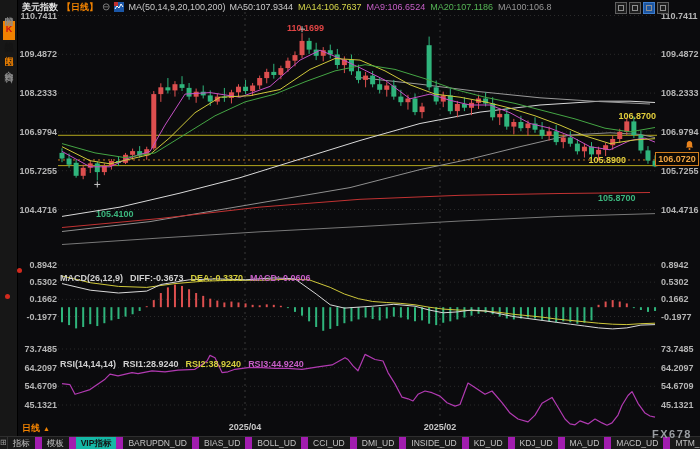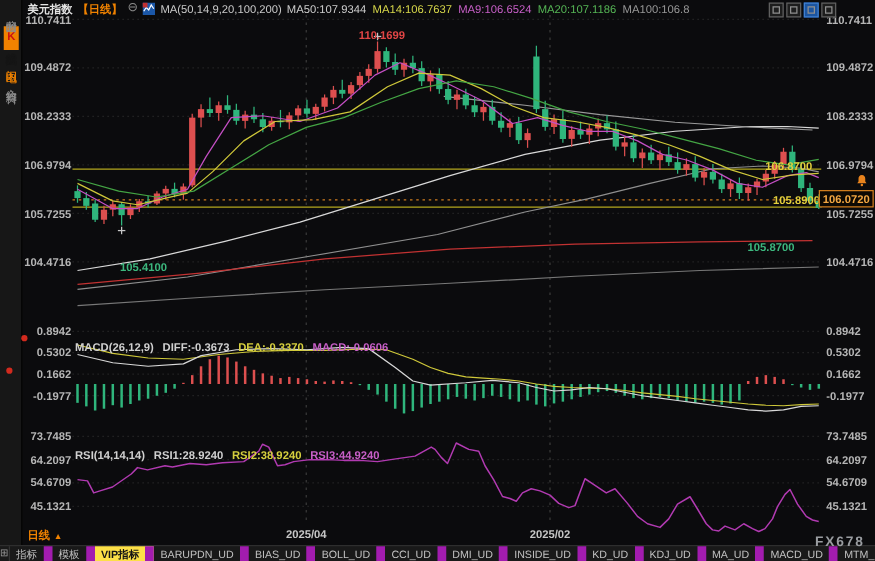--- a/index.html
+++ b/index.html
@@ -46,21 +46,21 @@
 
   .xaxis-row{position:absolute;left:18px;top:420px;width:682px;height:16px;z-index:3;}
   .period-btn{position:absolute;left:4px;top:2px;color:#f08200;font-size:9px;font-weight:700;cursor:pointer;}
   .period-btn .tri{font-size:7px;margin-left:3px;}
   .xtick{position:absolute;top:2px;transform:translateX(-50%);font-size:9px;font-weight:700;color:#c6c6c6;}
 
   .toolbar{position:absolute;left:0;top:436px;width:700px;height:13px;background:#191919;
            border-top:1px solid #2e2e2e;display:flex;align-items:stretch;z-index:8;font-size:8.5px;}
   .tb-ico{width:12px;line-height:12px;text-align:center;color:#9a9a9a;border-right:1px solid #333;font-size:8px;}
   .tab{line-height:12px;padding:0 5px;color:#c2c2c2;border-right:7px solid #a21caf;white-space:nowrap;cursor:pointer;}
-  .tab.active{background:#fde047;color:#141414;font-weight:700;}
+  .tab.active{background:#14b8a6;color:#141414;font-weight:700;}
 
   .watermark{position:absolute;left:652px;top:428px;font-size:11px;font-weight:700;letter-spacing:1.5px;
              color:#9a9da1;z-index:9;}
   .reddot{position:absolute;width:5px;height:5px;border-radius:50%;background:#d22a1e;z-index:9;}
   .reddot.d1{left:5px;top:294px;} .reddot.d2{left:17px;top:268px;}
 </style>
 </head>
 <body>
 
 <div class="screen">
@@ -419,22 +419,22 @@
   <div class="panel-head" style="top:251px">
     <span>MACD(26,12,9)</span><span>DIFF:-0.3673</span><span class="ph-y">DEA:-0.3370</span><span class="ph-m">MACD:-0.0606</span>
   </div>
 
   <div class="panel-head" style="top:337px">
     <span>RSI(14,14,14)</span><span>RSI1:28.9240</span><span class="ph-y">RSI2:38.9240</span><span class="ph-m">RSI3:44.9240</span>
   </div>
 
   <div class="ann red" style="left:287px;top:23px">110.1699</div>
   <div class="ann green" style="left:96px;top:184px">105.4100</div>
-  <div class="ann yellow" style="left:606px;top:128px;width:50px;text-align:center">106.8700</div>
-  <div class="ann yellow" style="left:606px;top:155px;width:50px;text-align:right">105.8900</div>
+  <div class="ann yellow" style="left:606px;top:111px;width:50px;text-align:right">106.8700</div>
+  <div class="ann yellow" style="left:576px;top:155px;width:50px;text-align:right">105.8900</div>
   <div class="ann green" style="left:598px;top:168px">105.8700</div>
 
   <div class="price-box">106.0720</div>
   <span class="bell">
     <svg width="11" height="11">
         <path d="M5.5 1 C3.6 1 2.8 2.4 2.8 4 L2.8 6.2 L1.8 7.6 L9.2 7.6 L8.2 6.2 L8.2 4 C8.2 2.4 7.4 1 5.5 1 Z" fill="#e8831d"></path>
         <circle cx="5.5" cy="9" r="1" fill="#e8831d"></circle>
       </svg>
   </span>
 

